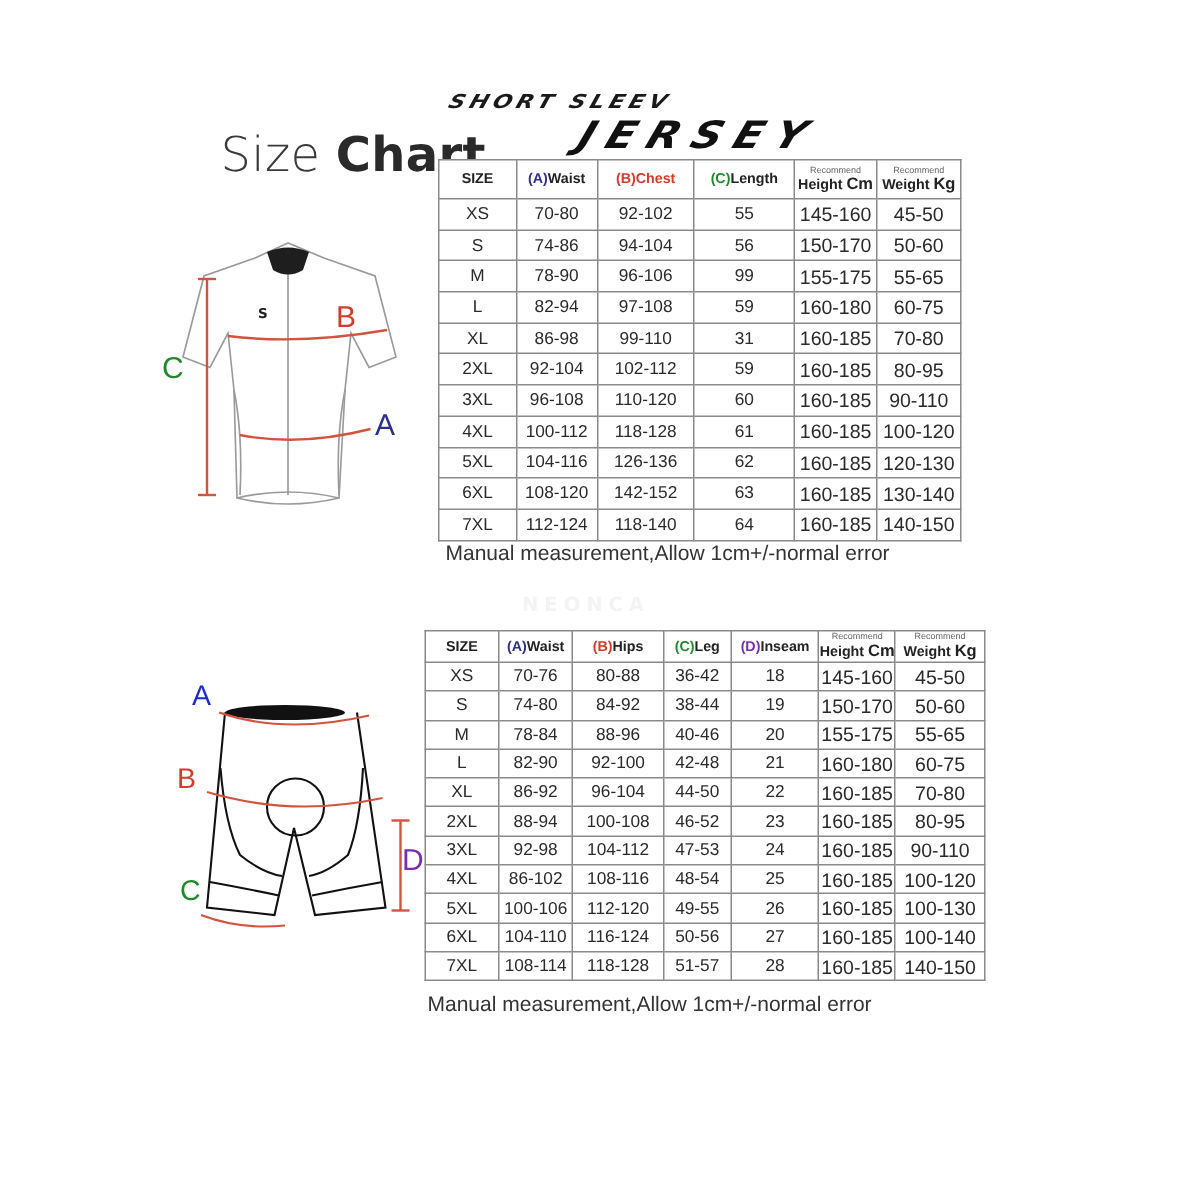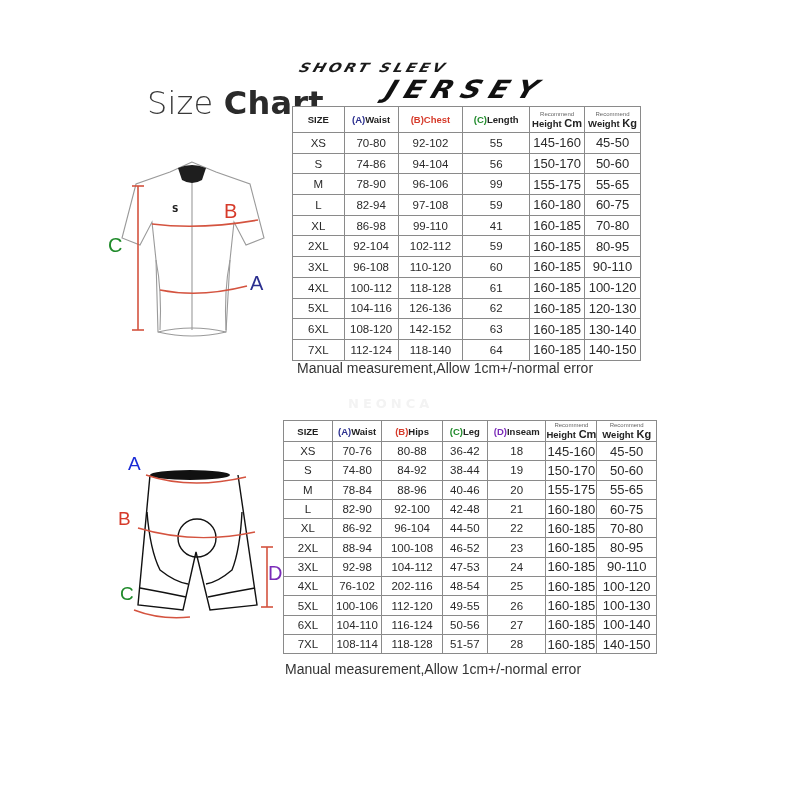--- a/index.html
+++ b/index.html
@@ -154,21 +154,21 @@
         <td>82-94</td>
         <td>97-108</td>
         <td>59</td>
         <td class="rec">160-180</td>
         <td class="rec">60-75</td>
       </tr>
       <tr>
         <td>XL</td>
         <td>86-98</td>
         <td>99-110</td>
-        <td>41</td>
+        <td>31</td>
         <td class="rec">160-185</td>
         <td class="rec">70-80</td>
       </tr>
       <tr>
         <td>2XL</td>
         <td>92-104</td>
         <td>102-112</td>
         <td>59</td>
         <td class="rec">160-185</td>
         <td class="rec">80-95</td>
@@ -320,22 +320,22 @@
         <td>3XL</td>
         <td>92-98</td>
         <td>104-112</td>
         <td>47-53</td>
         <td>24</td>
         <td class="rec">160-185</td>
         <td class="rec">90-110</td>
       </tr>
       <tr>
         <td>4XL</td>
-        <td>76-102</td>
-        <td>202-116</td>
+        <td>86-102</td>
+        <td>108-116</td>
         <td>48-54</td>
         <td>25</td>
         <td class="rec">160-185</td>
         <td class="rec">100-120</td>
       </tr>
       <tr>
         <td>5XL</td>
         <td>100-106</td>
         <td>112-120</td>
         <td>49-55</td>

